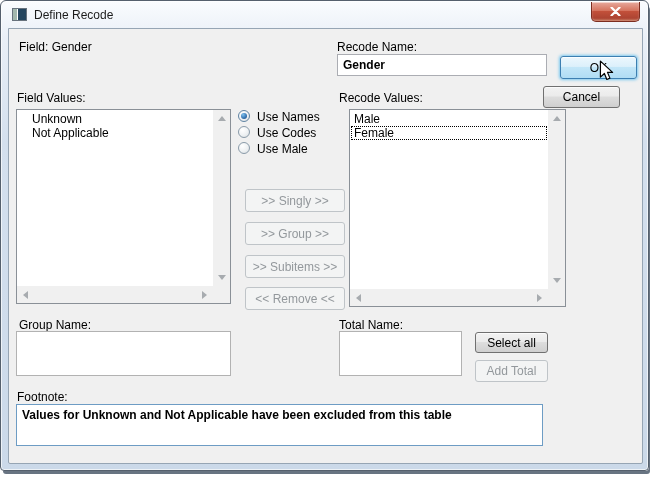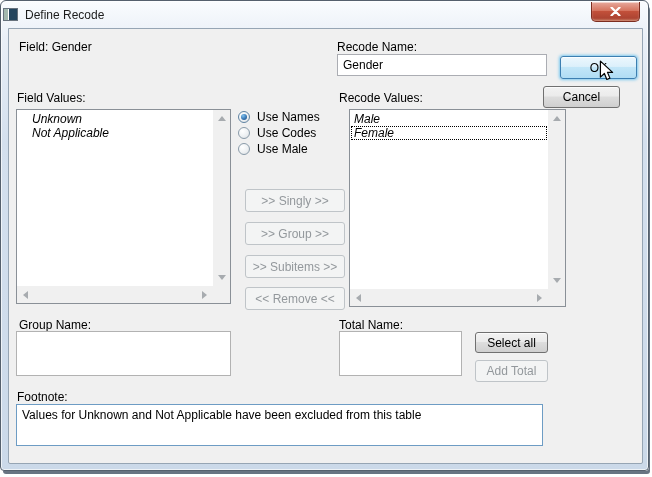--- a/index.html
+++ b/index.html
@@ -9,21 +9,21 @@
     font-size:12px; color:#000; background:#fff; position:relative; overflow:hidden;
   }
   .window {
     position:absolute; left:0; top:0; width:649px; height:471px;
     background:linear-gradient(180deg,#fafcfe 0%,#e9eff7 8%,#d4e0ee 30%,#cbd9e9 100%);
     border:1px solid #55606d; border-radius:6px 6px 4px 4px;
     box-shadow:2px 4px 0 -1px rgba(54,69,88,0.75), inset 0 0 0 1px rgba(255,255,255,0.65);
   }
   .titlebar {
     position:absolute; left:0; top:0; right:0; height:27px;
-    display:flex; align-items:center; padding-left:2px;
+    display:flex; align-items:center; padding-left:11px;
     border-radius:6px 6px 0 0;
   }
   .app-icon {
     width:15px; height:13px; border:1px solid #67727d; background:#fff;
     display:flex; margin-right:7px;
   }
   .app-icon .pane-l { width:5px; background:#a3b8ae; border-right:1px solid #fff; }
   .app-icon .pane-r { flex:1; background:#24455e; }
   .title-text { color:#1c1c1c; }
   .close-btn {
@@ -34,40 +34,40 @@
     display:flex; align-items:center; justify-content:center; cursor:default;
   }
   .content {
     position:absolute; left:7px; top:27px; width:635px; height:436px;
     background:#f0f0f0; border:1px solid #96a5b4; border-radius:0 0 2px 2px;
   }
   .lbl { position:absolute; color:#000; white-space:nowrap; }
 
   .textbox {
     position:absolute; background:#fff; border:1px solid #abadb3;
-    font-family:inherit; font-size:12px; padding:3px 5px; color:#000;
+    font-family:inherit; font-size:12px; padding:3px 5px; color:#000;font-weight:bold;
   }
   input.textbox { outline:none; }
 
-  .listbox { position:absolute; background:#fff; border:1px solid #8a9097;font-style:italic; }
+  .listbox { position:absolute; background:#fff; border:1px solid #8a9097; }
   .list-items { position:absolute; left:1px; top:2px; right:18px; }
   .list-item { line-height:14px; white-space:nowrap; padding-left:3px; }
   .indented .list-item { padding-left:14px; }
   .list-item.focused { outline:1px dotted #000; outline-offset:-1px; }
 
   .vscroll { position:absolute; top:0; right:0; bottom:17px; width:17px; background:#f0f0f0; }
   .hscroll { position:absolute; left:0; right:17px; bottom:0; height:17px; background:#f0f0f0; }
   .scroll-corner { position:absolute; right:0; bottom:0; width:17px; height:17px; background:#f0f0f0; }
   .arr { position:absolute; width:0; height:0; }
   .arr-up   { left:5px; top:6px;   border-left:4px solid transparent; border-right:4px solid transparent; border-bottom:5px solid #a7abaf; }
   .arr-down { left:5px; bottom:6px;border-left:4px solid transparent; border-right:4px solid transparent; border-top:5px solid #a7abaf; }
   .arr-left { left:6px; top:5px;   border-top:4px solid transparent; border-bottom:4px solid transparent; border-right:5px solid #a7abaf; }
   .arr-right{ right:6px; top:5px;  border-top:4px solid transparent; border-bottom:4px solid transparent; border-left:5px solid #a7abaf; }
 
-  .radio-row { position:absolute; display:flex; align-items:center; height:14px; }
+  .radio-row { position:absolute; display:flex; align-items:flex-start; height:14px; }
   .radio {
     width:12px; height:12px; border-radius:50%;
     border:1px solid #8a9ba9;
     background:radial-gradient(circle at 35% 30%, #ffffff 0%, #eef1f3 55%, #d6dbdf 100%);
     margin-right:7px; position:relative; flex:none;
   }
   .radio.checked { border-color:#5f83a2; }
   .radio.checked::after {
     content:""; position:absolute; left:2px; top:2px; width:6px; height:6px; border-radius:50%;
     background:radial-gradient(circle at 35% 30%, #7fc1ee 0%, #3a78b5 55%, #174a7f 100%);

